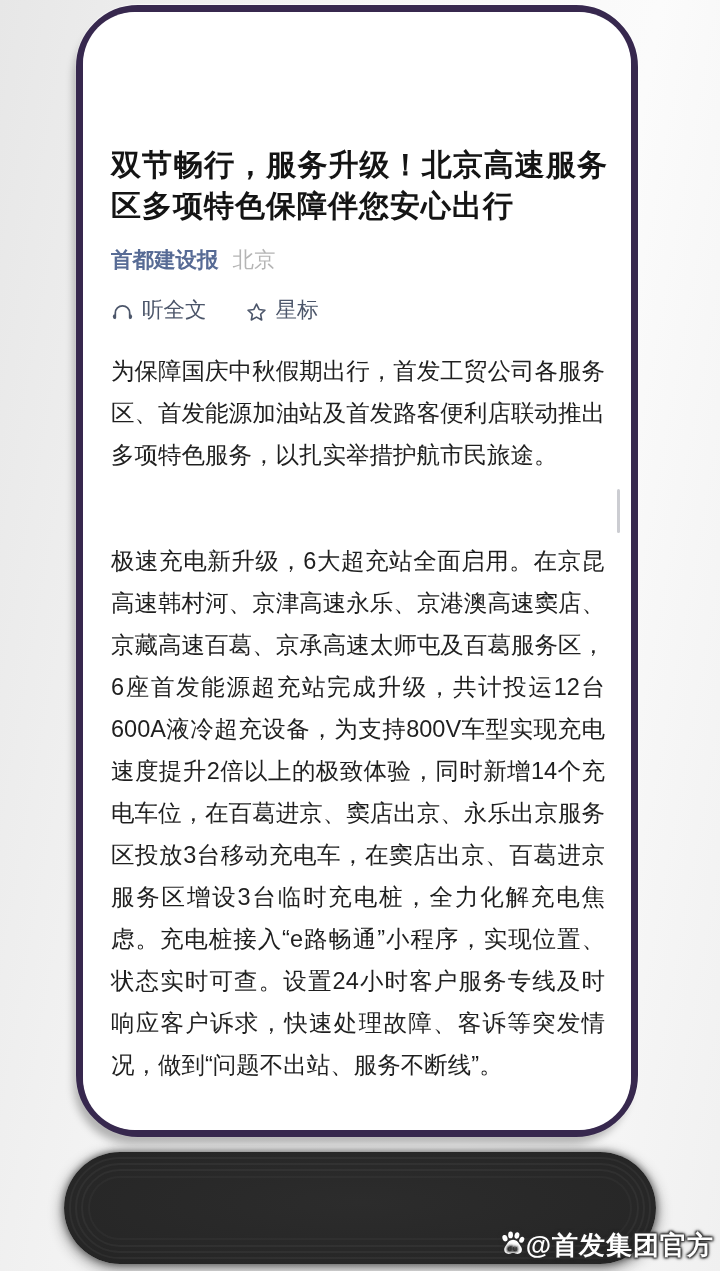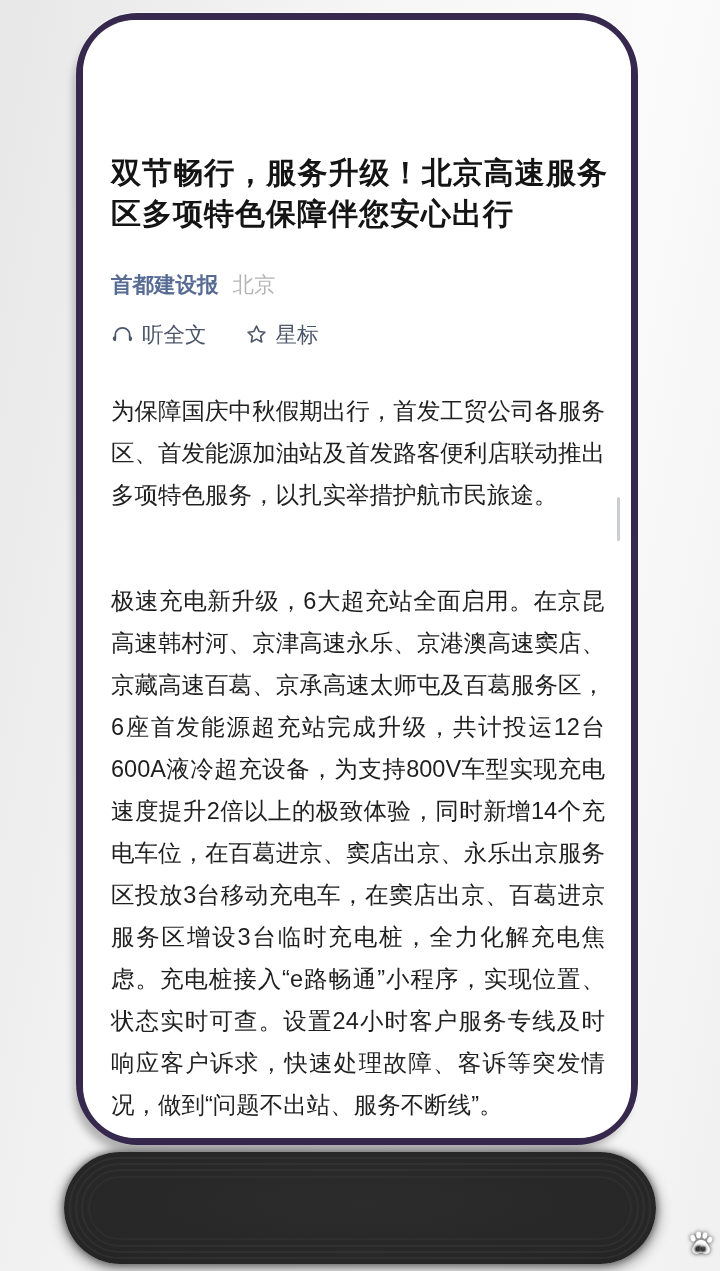--- a/index.html
+++ b/index.html
@@ -12,21 +12,21 @@
     position: relative;
     width: 720px;
     height: 1271px;
     overflow: hidden;
     background: linear-gradient(100deg, #e7e7e7 0%, #f6f6f6 40%, #fbfbfb 70%, #f0f0f0 100%);
   }
   
   .phone {
     position: absolute;
     left: 76px;
-    top: 13px;
+    top: 5px;
     width: 562px;
     height: 1132px;
     border: 7px solid var(--frame-purple, #37284e);
     border-radius: 62px;
     background: var(--screen-bg, #ffffff);
     box-shadow:
       -5px 10px 8px -3px rgba(0,0,0,0.28),
       0 0 1px 1px rgba(255,255,255,0.6),
       inset 0 0 0 1px rgba(30,18,54,0.35);
   }
@@ -45,40 +45,40 @@
     font-size: 30px;
     line-height: 41px;
     font-weight: 700;
     letter-spacing: 1px;
     color: var(--title-text, #141414);
     text-align: justify;
   }
   .meta {
     display: flex;
     align-items: center;
-    margin-top: 36px;
+    margin-top: 19px;
     font-size: 21.5px;
     white-space: nowrap;
   }
   .meta .source { color: var(--source-link, #576b95); font-weight: 600; }
   .meta .date   { color: var(--meta-gray, #b5b5b5); margin-left: 16px; }
   .meta .loc    { color: var(--meta-gray, #b5b5b5); margin-left: 14px; }
   .actions {
     display: flex;
     align-items: center;
     gap: 38px;
     margin-top: 21px;
     color: var(--action-gray, #4c566a);
     font-size: 21.5px;
   }
-  .action { display: flex; align-items: center; gap: 8px; cursor: pointer; }
+  .action { display: flex; align-items: flex-end; gap: 8px; cursor: pointer; }
   .action svg { display: block; }
   .para {
     width: 494px;
-    margin-top: 41px;
+    margin-top: 26px;
     font-size: 23.5px;
     line-height: 42px;
     color: var(--body-text, #1f1f1f);
     text-align: justify;
     text-justify: inter-ideograph;
   }
   .para + .para { margin-top: 64px; }
   .scrollbar {
     position: absolute;
     top: 477px;
@@ -180,15 +180,16 @@
         <g fill="#ffffff">
           <ellipse cx="6.2" cy="9.5" rx="2.6" ry="3.4" transform="rotate(-18 6.2 9.5)"></ellipse>
           <ellipse cx="12.0" cy="6.2" rx="2.5" ry="3.5"></ellipse>
           <ellipse cx="18.6" cy="6.8" rx="2.5" ry="3.4" transform="rotate(12 18.6 6.8)"></ellipse>
           <ellipse cx="23.6" cy="11.2" rx="2.4" ry="3.2" transform="rotate(28 23.6 11.2)"></ellipse>
           <path d="M14.6 11.2c3.4 0 5.1 2.3 6.6 4.5 1.4 2 2.6 3.6 2.6 5.8 0 2.6-2 4.3-4.6 4.3-1.7 0-3-.8-4.6-.8-1.6 0-2.9.8-4.6.8-2.6 0-4.6-1.7-4.6-4.3 0-2.2 1.2-3.8 2.6-5.8 1.5-2.2 3.2-4.5 6.6-4.5z"></path>
         </g>
         <text x="14.4" y="22.4" text-anchor="middle" font-size="7.5" font-family="Liberation Sans, sans-serif" font-weight="bold" fill="#2b2b2b">du</text>
       </svg>
     </span>
+    <span>@首发集团官方</span>
   </div>
 
 </div>
 
 </body></html>

